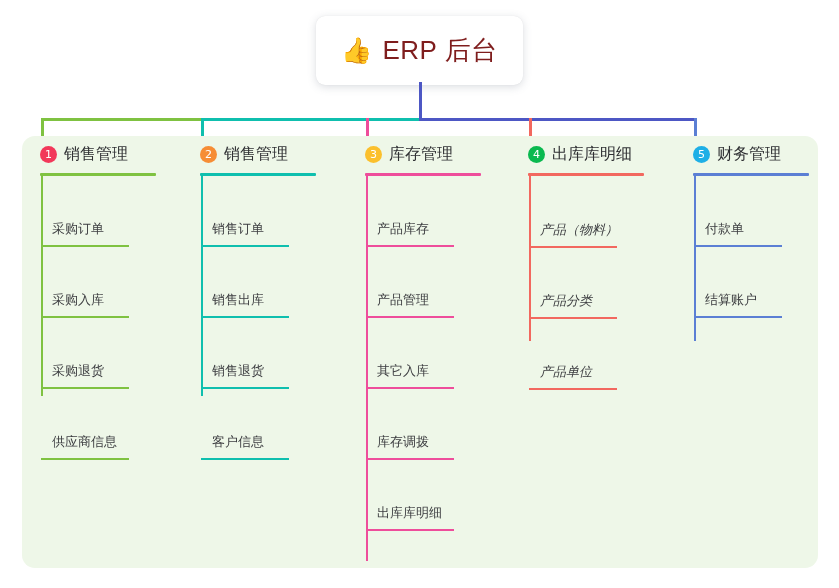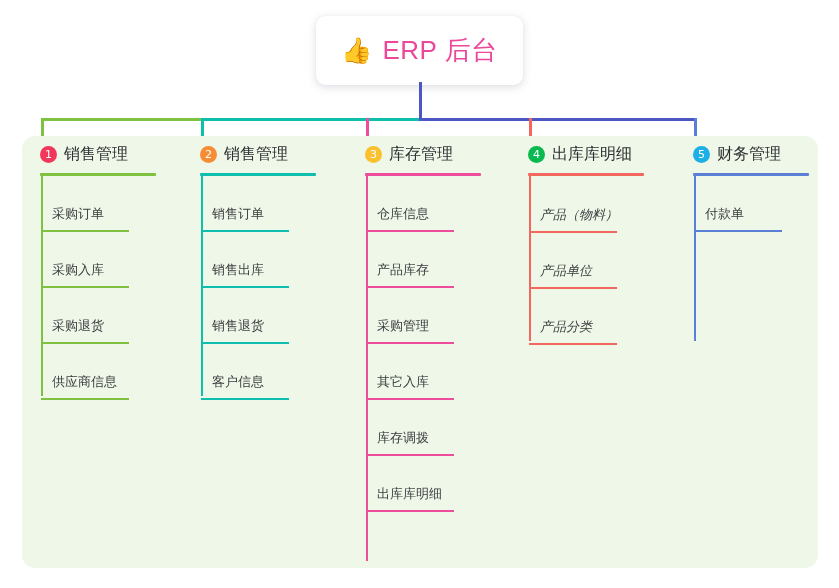--- a/index.html
+++ b/index.html
@@ -18,21 +18,21 @@
     width: 207px; height: 69px;
     background: #ffffff;
     border-radius: 9px;
     box-shadow: 0 2px 9px rgba(90,100,120,0.22), 0 0 1px rgba(0,0,0,0.10);
     display: flex; align-items: center; justify-content: center;
     gap: 10px;
   }
   .root-emoji { font-size: 25px; line-height: 1; }
   .root-label {
     font-size: 26px;
-    color: #ec4899;
+    color: #7f1d1d;
     letter-spacing: 0.5px;
     white-space: nowrap;
   }
 
   
   .conn { position: absolute; }
 
   
   .panel {
     position: absolute;
@@ -73,21 +73,21 @@
 
   
   .spine {
     position: absolute;
     left: 19px; top: 40px;
     width: 2px;
   }
 
   .leaf {
     position: relative;
-    height: 56px;
+    height: 71px;
   }
   .leaf-text {
     position: absolute;
     left: 30px; bottom: 9px;
     font-size: 13px;
     color: #3c3d40;
     white-space: nowrap;
   }
   .leaf-rule {
     position: absolute;
@@ -173,29 +173,25 @@
         </div>
         <div class="column" style="left: 325px;">
           <div class="col-head">
             <span class="badge" style="background: rgb(251, 192, 45);">3</span>
             <span class="col-title">库存管理</span>
           </div>
           <div class="head-rule" style="background: rgb(238, 77, 155);"></div>
           <div class="spine" style="background: rgb(238, 77, 155); height: 385px;"></div>
           <div style="margin-top: 3px;">
             <div class="leaf">
-              <span class="leaf-text">仓库信息</span>
-              <div class="leaf-rule" style="background: rgb(238, 77, 155);"></div>
-            </div>
-            <div class="leaf">
               <span class="leaf-text">产品库存</span>
               <div class="leaf-rule" style="background: rgb(238, 77, 155);"></div>
             </div>
             <div class="leaf">
-              <span class="leaf-text">采购管理</span>
+              <span class="leaf-text">产品管理</span>
               <div class="leaf-rule" style="background: rgb(238, 77, 155);"></div>
             </div>
             <div class="leaf">
               <span class="leaf-text">其它入库</span>
               <div class="leaf-rule" style="background: rgb(238, 77, 155);"></div>
             </div>
             <div class="leaf">
               <span class="leaf-text">库存调拨</span>
               <div class="leaf-rule" style="background: rgb(238, 77, 155);"></div>
             </div>
@@ -211,39 +207,43 @@
             <span class="col-title">出库库明细</span>
           </div>
           <div class="head-rule" style="background: rgb(242, 104, 95);"></div>
           <div class="spine" style="background: rgb(242, 104, 95); height: 165px;"></div>
           <div style="margin-top: 4px; font-style: italic;">
             <div class="leaf">
               <span class="leaf-text">产品（物料）</span>
               <div class="leaf-rule" style="background: rgb(242, 104, 95);"></div>
             </div>
             <div class="leaf">
+              <span class="leaf-text">产品分类</span>
+              <div class="leaf-rule" style="background: rgb(242, 104, 95);"></div>
+            </div>
+            <div class="leaf">
               <span class="leaf-text">产品单位</span>
               <div class="leaf-rule" style="background: rgb(242, 104, 95);"></div>
             </div>
-            <div class="leaf">
-              <span class="leaf-text">产品分类</span>
-              <div class="leaf-rule" style="background: rgb(242, 104, 95);"></div>
-            </div>
           </div>
         </div>
         <div class="column" style="left: 653px;">
           <div class="col-head">
             <span class="badge" style="background: rgb(30, 175, 230);">5</span>
             <span class="col-title">财务管理</span>
           </div>
           <div class="head-rule" style="background: rgb(91, 127, 212);"></div>
           <div class="spine" style="background: rgb(91, 127, 212); height: 165px;"></div>
           <div style="margin-top: 3px;">
             <div class="leaf">
               <span class="leaf-text">付款单</span>
               <div class="leaf-rule" style="background: rgb(91, 127, 212);"></div>
             </div>
+            <div class="leaf">
+              <span class="leaf-text">结算账户</span>
+              <div class="leaf-rule" style="background: rgb(91, 127, 212);"></div>
+            </div>
           </div>
         </div>
       </div>
   </div>
 
 </div>
 
 </body></html>

